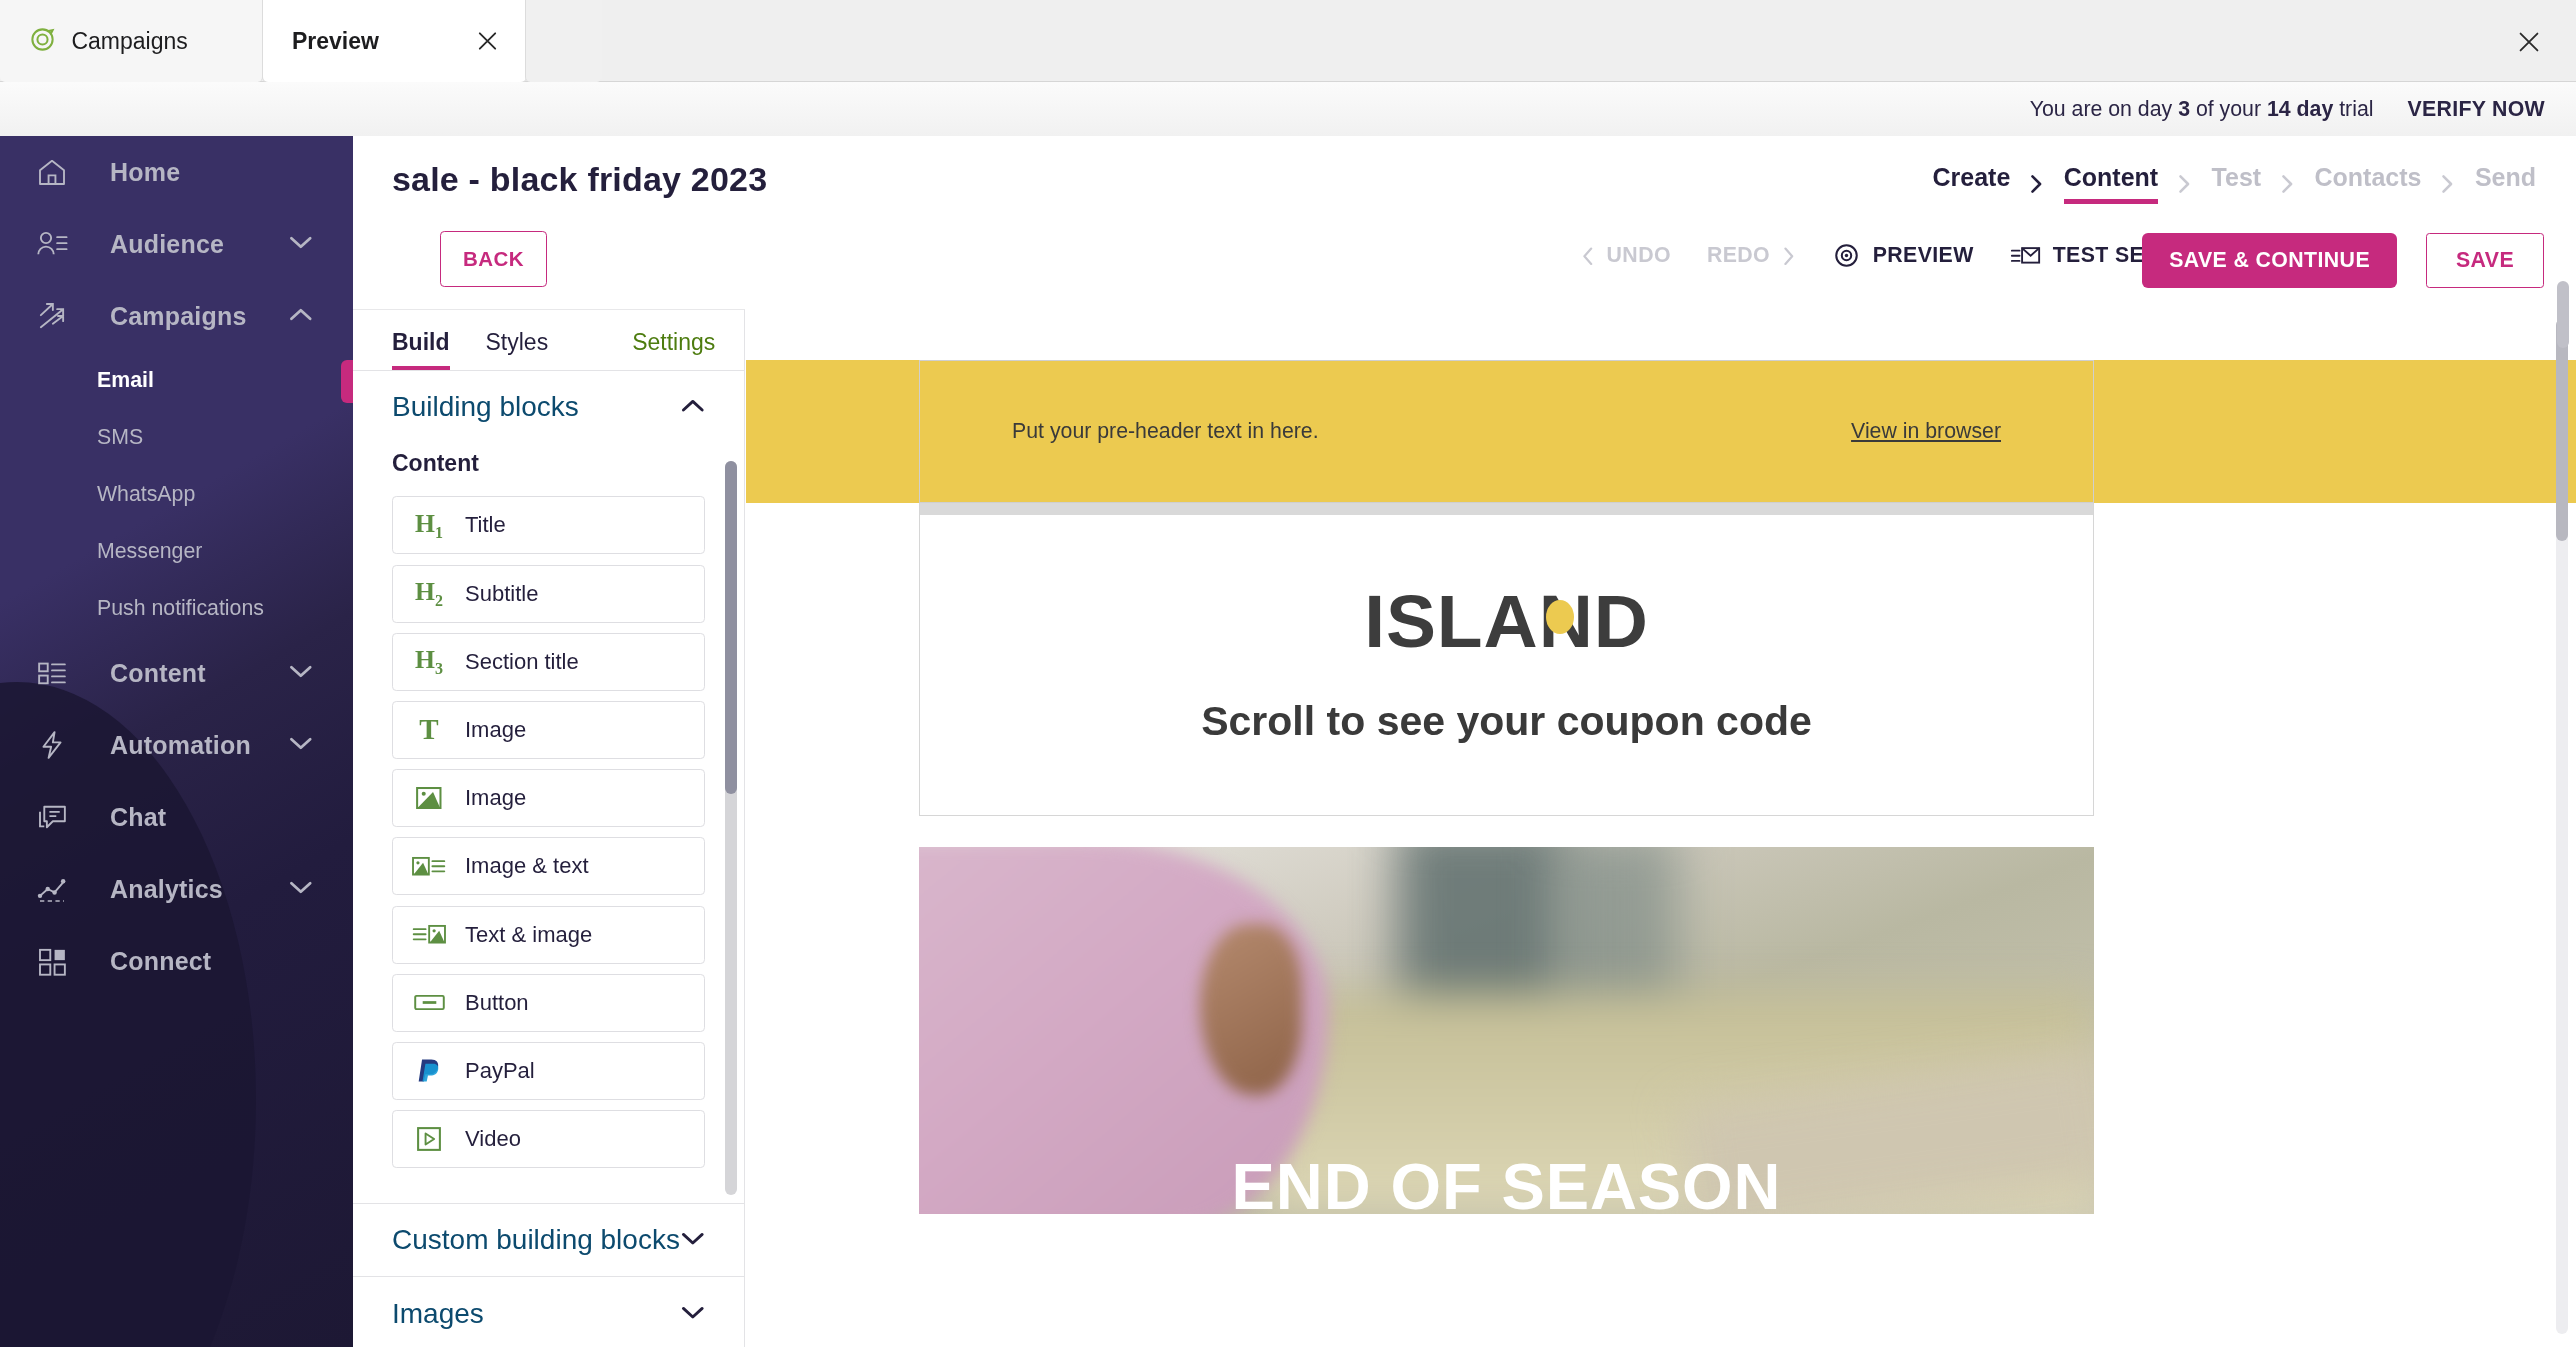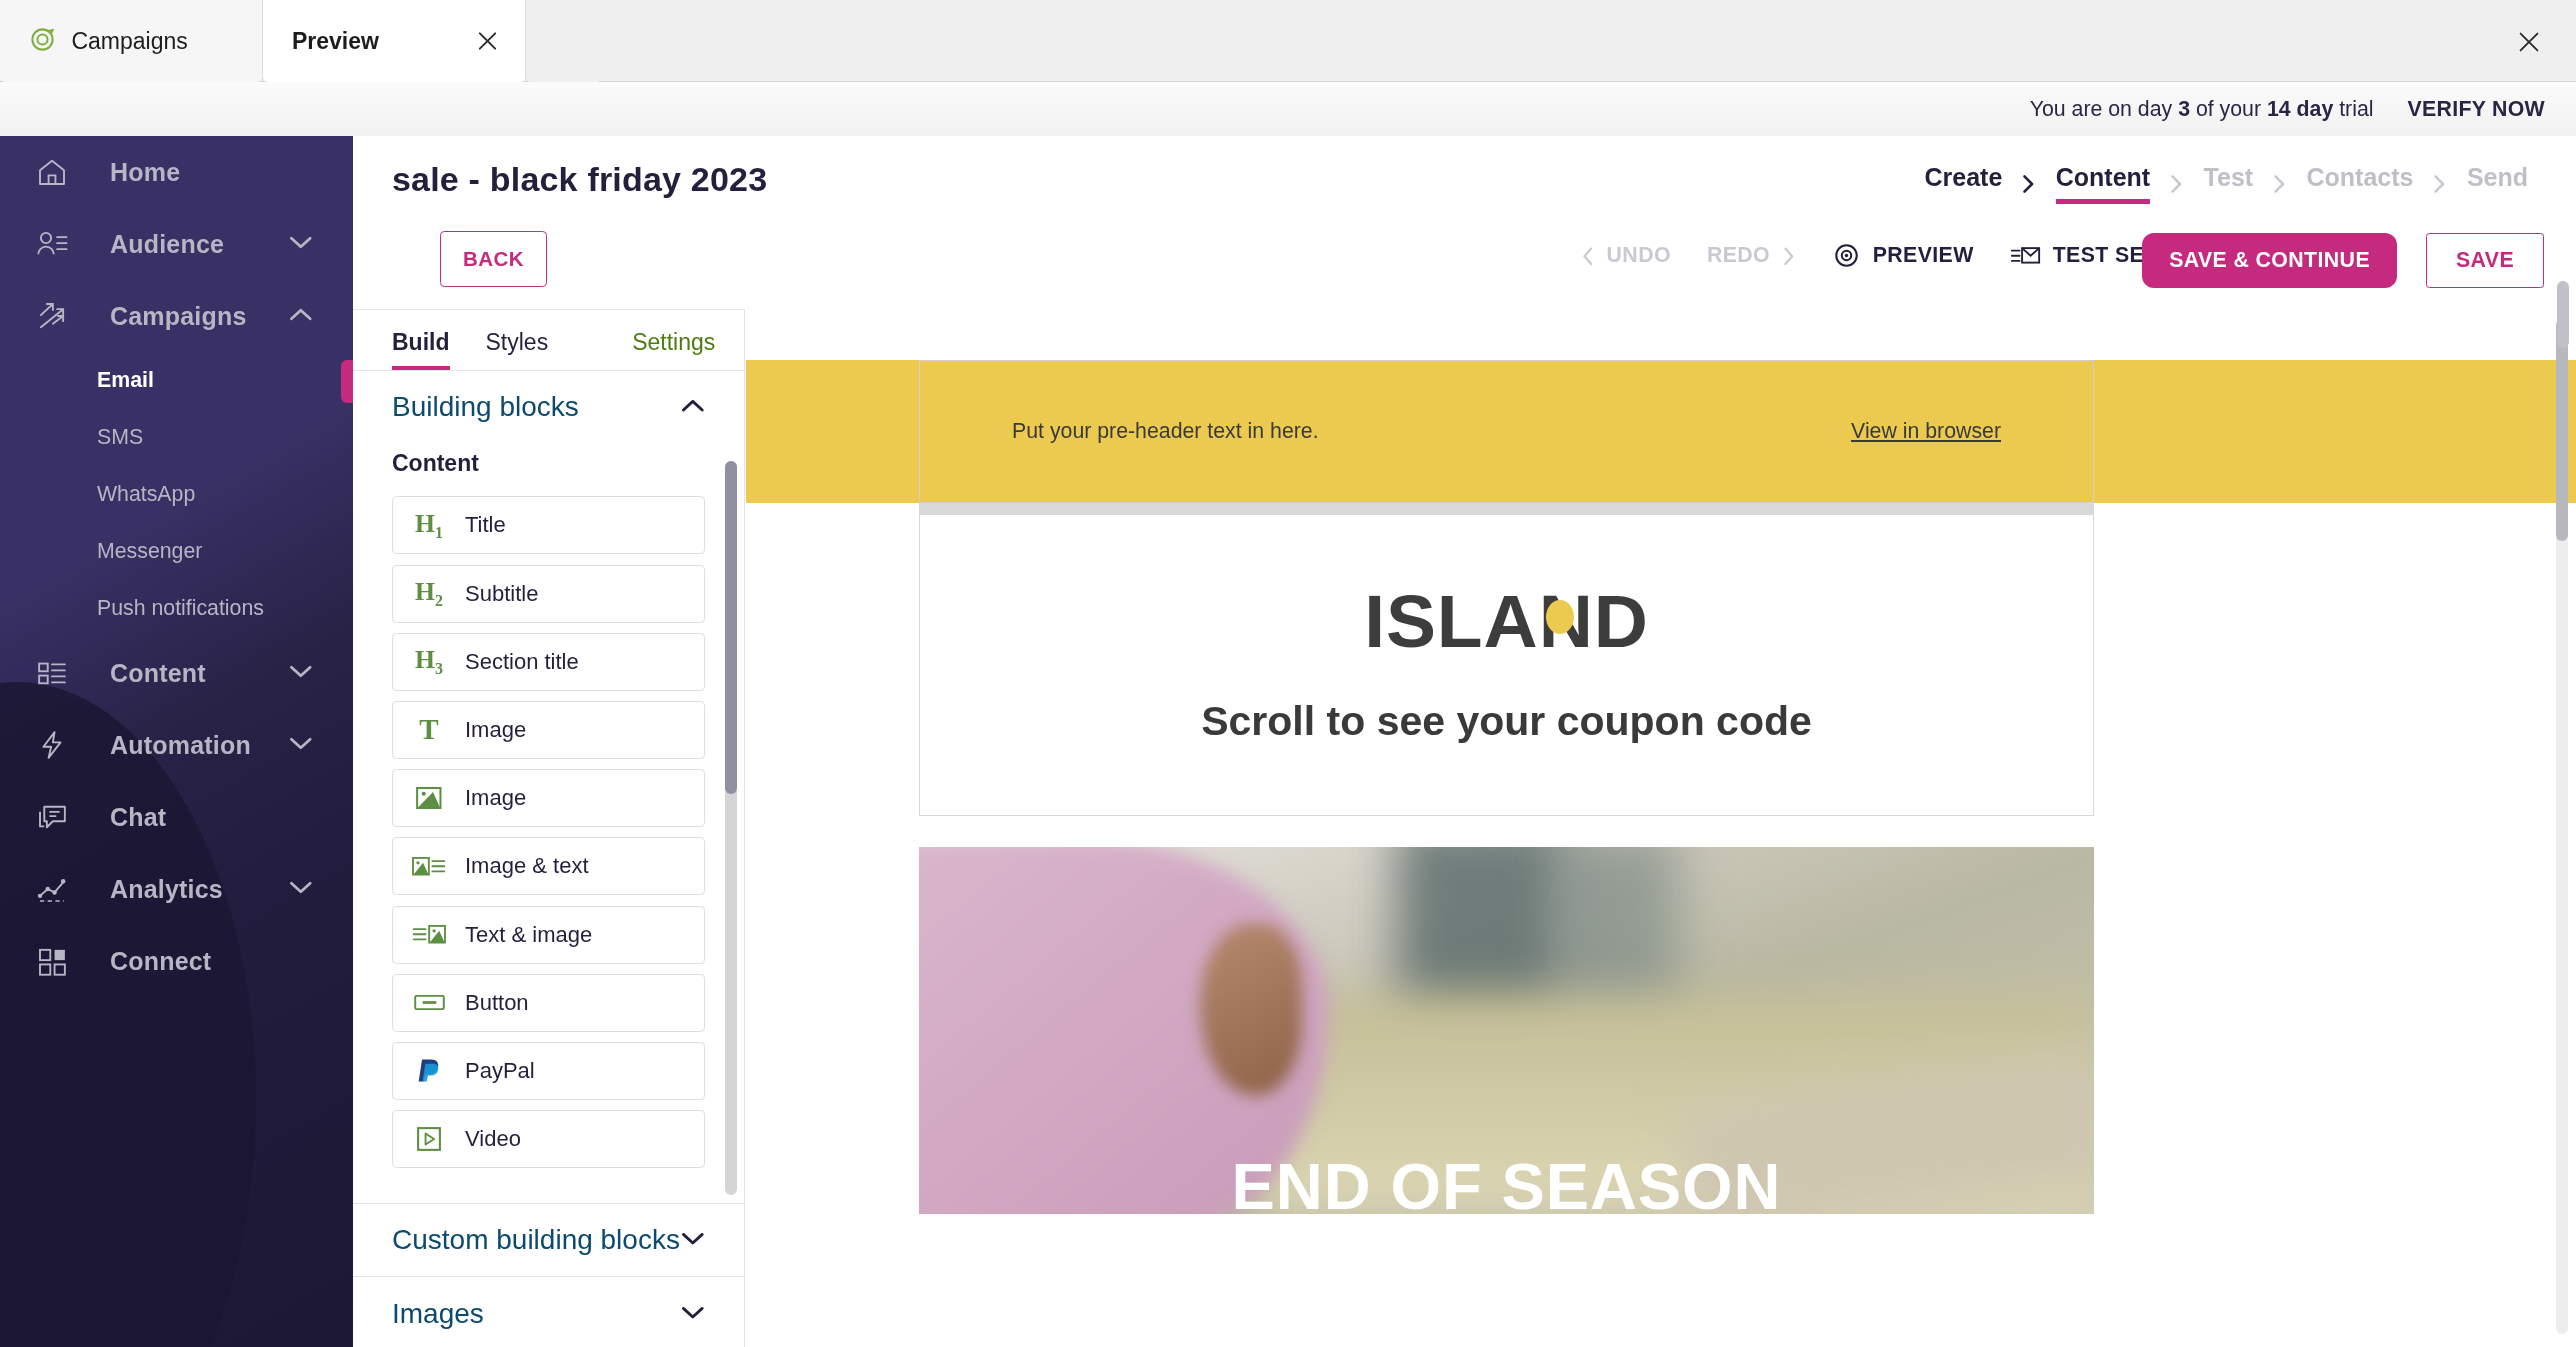--- a/index.html
+++ b/index.html
@@ -80,21 +80,21 @@
     background: #c62a7e; border-radius: 6px 0 0 6px;
   }
 
   
   .main { position: absolute; left: 353px; top: 136px; width: 2223px; height: 1211px; background: #ffffff; }
   .hdr { position: relative; height: 90px; }
   .camp-title {
     position: absolute; left: 39px; top: 24px;
     font-size: 34px; font-weight: bold; color: #241f3c; letter-spacing: 0.2px;
   }
-  .crumbs { position: absolute; right: 48px; top: 27px; display: flex; align-items: center; gap: 19px; text-align: center; }
+  .crumbs { position: absolute; right: 40px; top: 27px; display: flex; align-items: center; gap: 19px; text-align: center; }
   .crumb { font-size: 25px; font-weight: bold; color: #bfbfc8; cursor: pointer; position: relative; padding-bottom: 12px; }
   .crumb.done { color: #241f3c; }
   .crumb.active { color: #241f3c; }
   .crumb.active::after {
     content: ""; position: absolute; left: 0; bottom: 0; width: 100%; height: 5.1px; background: #c62a7e;
   }
   .crumb-sep { width: 15.4px; height: 22px; }
 
   
   .actionbar { position: relative; height: 84px; }
@@ -105,21 +105,21 @@
     display: flex; align-items: center; justify-content: center; cursor: pointer; margin-left: 48px;
   }
   .mid-actions { position: absolute; left: 1228px; top: 15.4px; display: flex; align-items: center; gap: 36px; }
   .act {
     display: flex; align-items: center; gap: 12px;
     font-size: 21.3px; font-weight: bold; letter-spacing: 0.4px; color: #241f3c; cursor: pointer;
   }
   .act.dim { color: #c9c9d1; }
   .right-actions { position: absolute; right: 32px; top: 6.8px; display: flex; align-items: center; gap: 29px; }
   .btn-primary {
-    height: 55px; padding: 0 27px; background: #c62a7e; border: none; border-radius: 12px;
+    height: 55px; padding: 0 27px; background: #c62a7e; border: none; border-radius: 6px;
     color: #fff; font-size: 21.3px; font-weight: bold; letter-spacing: 0.4px;
     display: flex; align-items: center; cursor: pointer;
   }
   .btn-outline {
     height: 55px; padding: 0 29px; background: #fff; border: 1.7px solid #c62a7e; border-radius: 3.4px;
     color: #c62a7e; font-size: 21.3px; font-weight: bold; letter-spacing: 0.4px;
     display: flex; align-items: center; cursor: pointer;
   }
 
   

